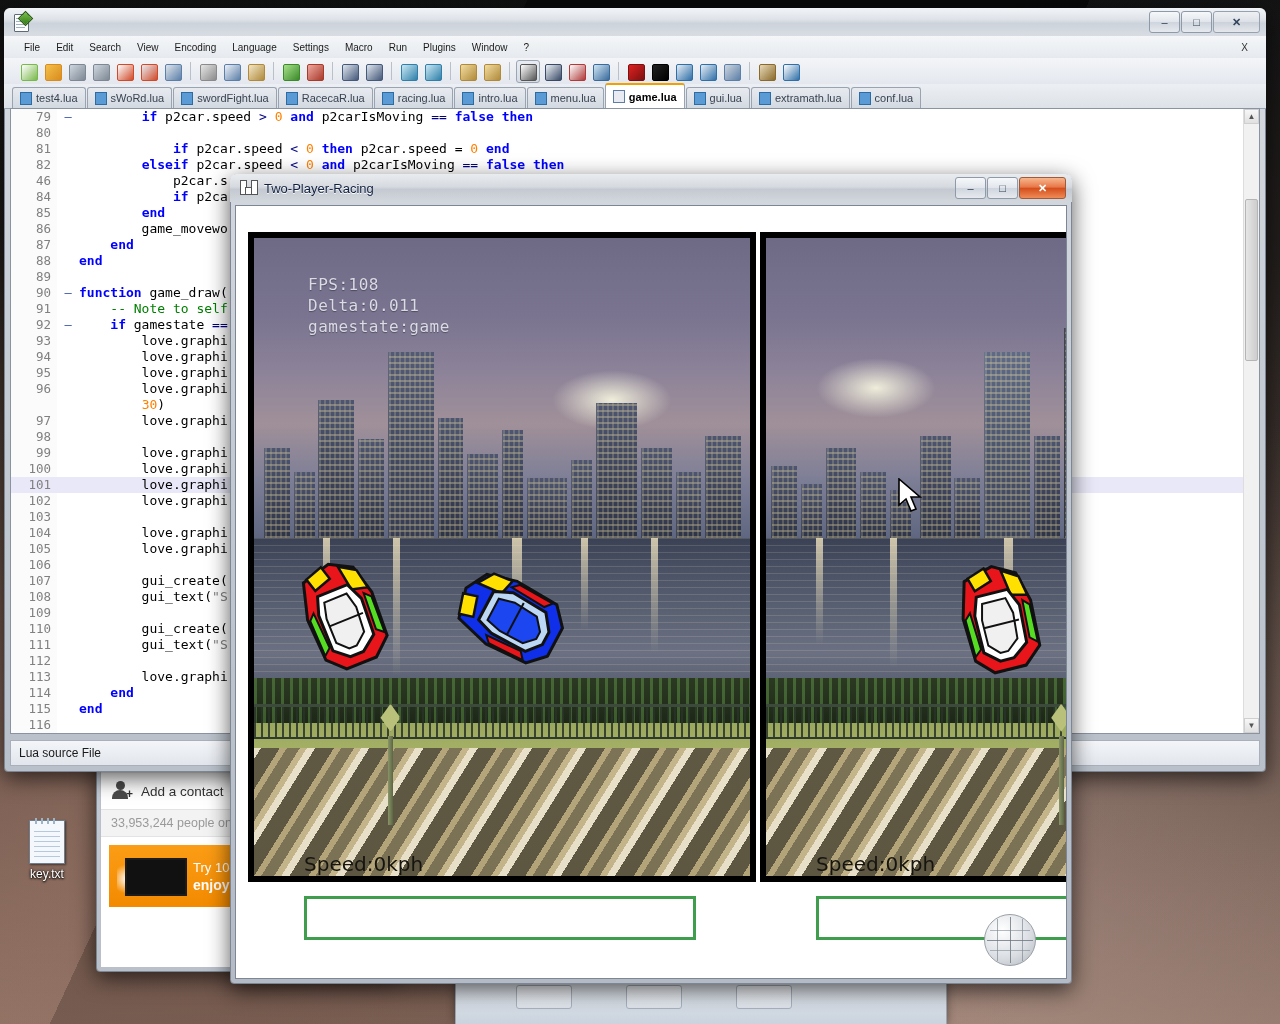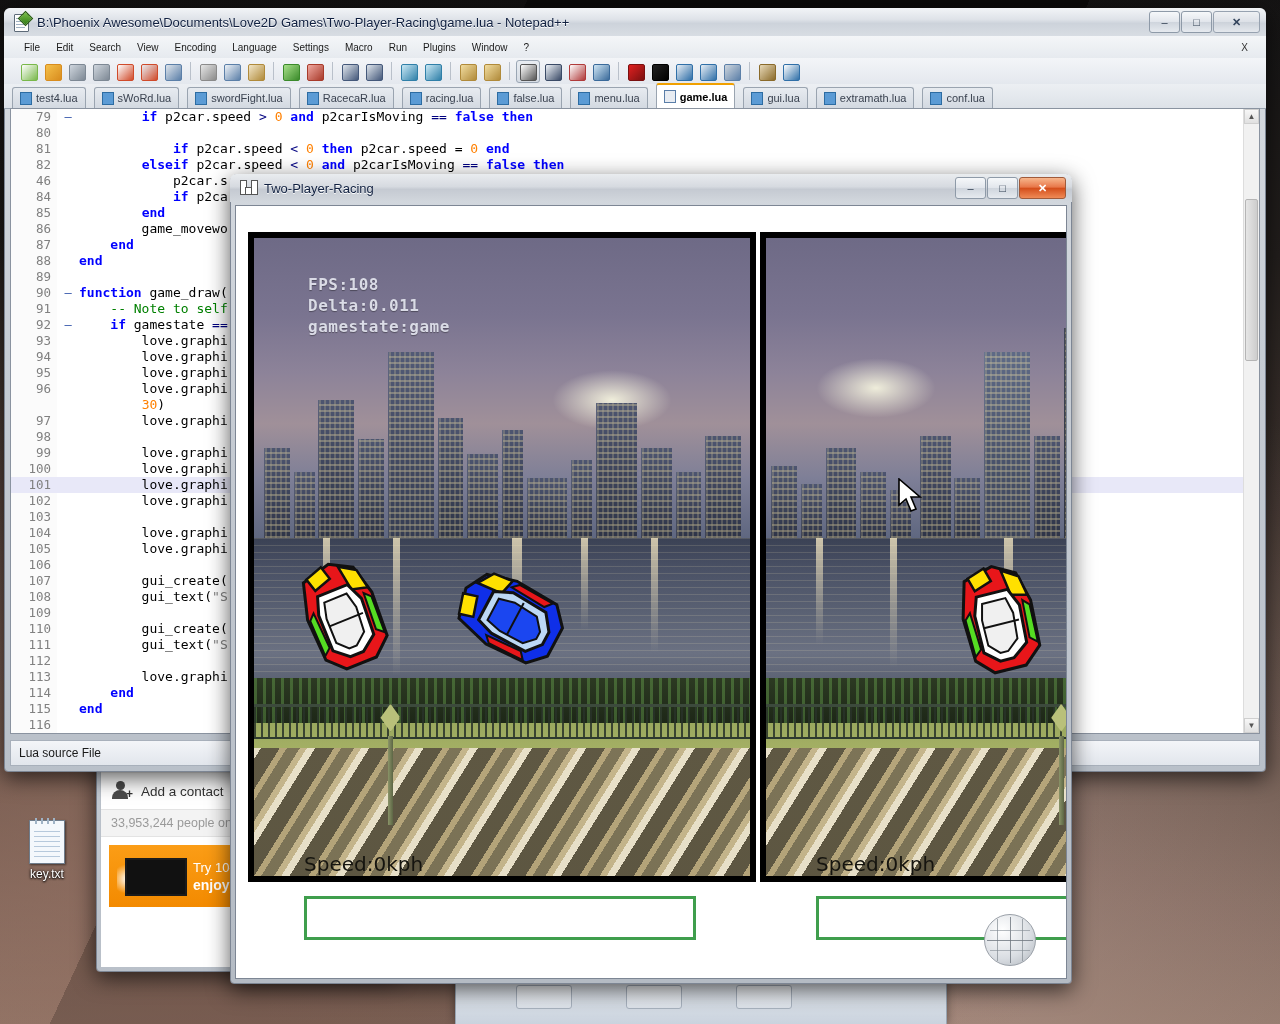--- a/index.html
+++ b/index.html
@@ -56,21 +56,21 @@
         background:linear-gradient(180deg,#f3f5f8,#e4e8ee);border-bottom:1px solid #c8ced7;
         display:flex;align-items:center;padding-left:14px;gap:2px;}
   .tbi{width:22px;height:21px;border-radius:3px;position:relative;display:inline-block;}
   .tbsep{width:1px;height:18px;background:#b9c0ca;margin:0 4px;}
   .tbi .sq{position:absolute;left:3px;top:3px;width:15px;height:15px;border:1px solid #6b7a8b;border-radius:2px;}
   .tbi.sel{border:1px solid #9aa6b4;background:linear-gradient(180deg,#e9edf2,#d6dce4);}
 
   #npp .tabbar{position:absolute;top:76px;left:0;right:0;height:24px;
         background:linear-gradient(180deg,#eceff3,#dde2e8);border-bottom:1px solid #9aa4b0;
         display:flex;align-items:flex-end;padding-left:8px;}
-  .tab{height:20px;display:flex;align-items:center;gap:4px;padding:0 7px;margin-right:8px;
+  .tab{height:20px;display:flex;align-items:center;gap:4px;padding:0 7px;margin-right:1px;
        font-size:11px;color:#3a4250;background:linear-gradient(180deg,#e7ebf0,#d3d9e1);
        border:1px solid #9aa4b0;border-bottom:none;border-radius:3px 3px 0 0;}
   .tab.active{height:23px;background:#ffffff;color:#000;border-top:2px solid #f0a000;font-weight:bold;}
   .tab .ticon{width:10px;height:11px;background:#5b9bd5;border:1px solid #2d6ca2;position:relative;flex:0 0 auto;}
   .tab.active .ticon{background:#e8ecf2;border-color:#5a7ea8;}
 
   #npp .editor{position:absolute;top:100px;left:6px;right:6px;bottom:38px;background:#fff;border:1px solid #8a93a0;overflow:hidden;}
   .gutter{position:absolute;left:0;top:0;bottom:0;width:46px;background:#fbfbfb;border-right:1px solid #e3e3e3;}
   .gutter2{position:absolute;left:46px;top:0;bottom:0;width:20px;background:#fff;}
   .codearea{position:absolute;left:0;top:0;right:0;bottom:0;font-family:"DejaVu Sans Mono","Liberation Mono",monospace;font-size:13px;line-height:16px;}
@@ -130,21 +130,21 @@
   
   #game{left:230px;top:174px;width:842px;height:810px;}
   #game .win-frame{background:linear-gradient(180deg,#d3d8de 0%,#c2c8d0 40%,#b4bbc4 100%);}
   #game .titlebar{height:28px;background:linear-gradient(180deg,#e9ecef 0%,#d6dae0 45%,#c5cad2 55%,#d2d7dd 100%);}
   #love-icon{width:16px;height:14px;margin-left:10px;margin-right:8px;position:relative;flex:0 0 auto;}
   #love-icon .b1{position:absolute;left:0;bottom:0;width:5px;height:13px;background:#fff;border:1px solid #555;}
   #love-icon .b2{position:absolute;left:5px;bottom:0;width:6px;height:6px;background:#fff;border:1px solid #555;}
   #love-icon .b3{position:absolute;left:11px;bottom:0;width:5px;height:13px;background:#fff;border:1px solid #555;}
   #game .canvas{position:absolute;left:5px;top:31px;right:5px;bottom:5px;background:#fff;border:1px solid #7d8694;overflow:hidden;}
   .viewport{position:absolute;top:26px;height:650px;overflow:hidden;border:6px solid #000;box-sizing:border-box;}
-  #vp1{left:12px;width:508px;font-weight:bold;}
+  #vp1{left:12px;width:508px;}
   #vp2{left:524px;width:508px;}
   .scene{position:absolute;inset:0;}
   .sky{position:absolute;left:0;right:0;top:0;height:47%;
      background:linear-gradient(180deg,#6e6a86 0%,#7a7490 26%,#8d8399 45%,#a09099 62%,#7e7f97 80%,#5f6780 100%);}
   .sky .glowm{position:absolute;left:60%;top:44%;width:120px;height:60px;
      background:radial-gradient(ellipse,rgba(255,255,230,.85),rgba(255,255,210,0) 70%);}
   .cityrow{position:absolute;left:0;right:0;bottom:0;height:100%;}
   .bld{position:absolute;bottom:0;background:linear-gradient(180deg,#4d5570,#2e3447);
        border-left:1px solid rgba(255,255,255,.08);}
   .bld::after{content:"";position:absolute;inset:0;
@@ -261,21 +261,20 @@
 
   <div class="titlebar">
     <span id="npp-icon">
       <span class="pad"></span>
       <span class="ln" style="top:4px"></span>
         <span class="ln" style="top:7px"></span>
       <span class="ln" style="top:10px"></span>
         <span class="ln" style="top:13px"></span>
       <span class="pen"></span>
     </span>
-    <span class="title-txt">B:\Phoenix Awesome\Documents\Love2D Games\Two-Player-Racing\game.lua - Notepad++</span>
     <span class="winbtns" style="right:6px">
       <span class="wbtn">–</span>
       <span class="wbtn">□</span>
       <span class="wbtn close dim">✕</span>
     </span>
   </div>
 
   <div class="menubar" id="npp-menu">
       <span class="mi">File</span>
       <span class="mi">Edit</span>
@@ -406,21 +405,21 @@
       <span class="tab">
         <span class="ticon"></span>
         <span>RacecaR.lua</span>
       </span>
       <span class="tab">
         <span class="ticon"></span>
         <span>racing.lua</span>
       </span>
       <span class="tab">
         <span class="ticon"></span>
-        <span>false.lua</span>
+        <span>intro.lua</span>
       </span>
       <span class="tab">
         <span class="ticon"></span>
         <span>menu.lua</span>
       </span>
       <span class="tab active">
         <span class="ticon"></span>
         <span>game.lua</span>
       </span>
       <span class="tab">

